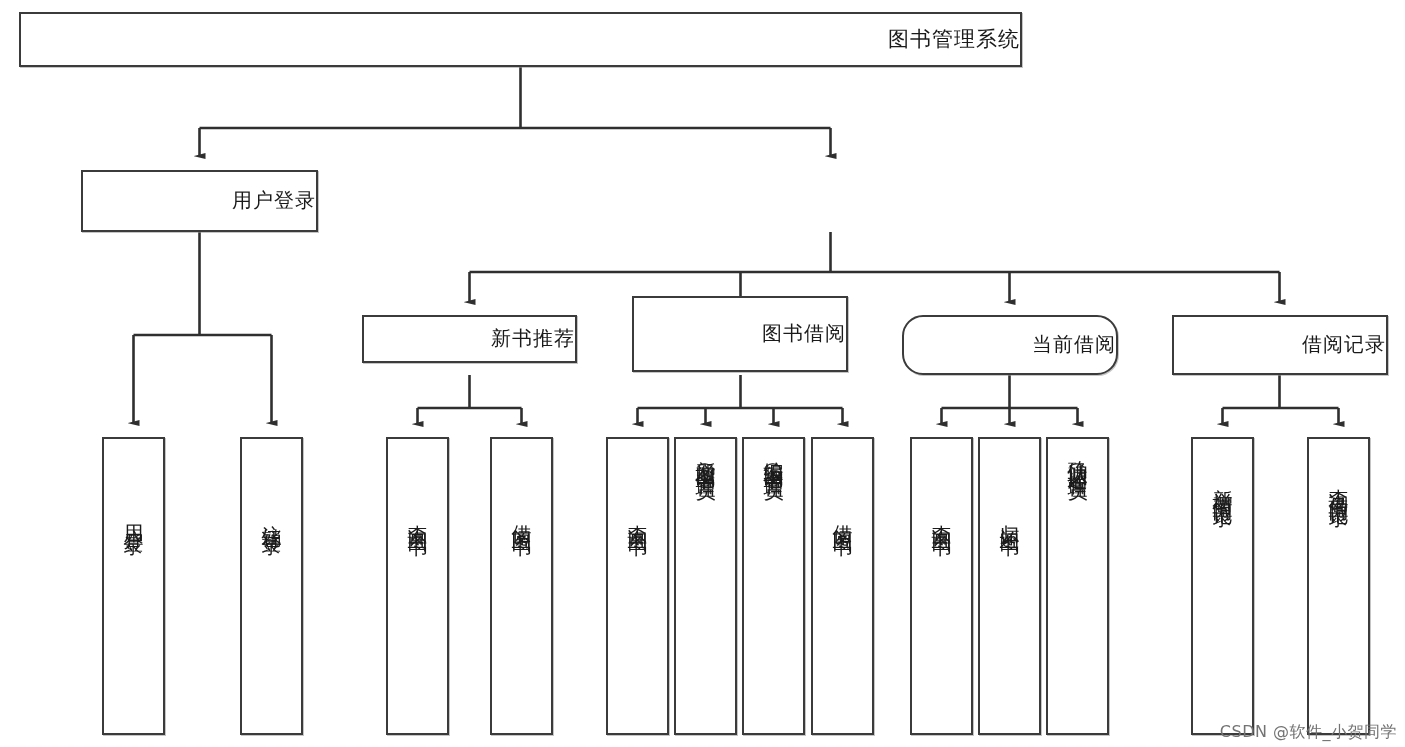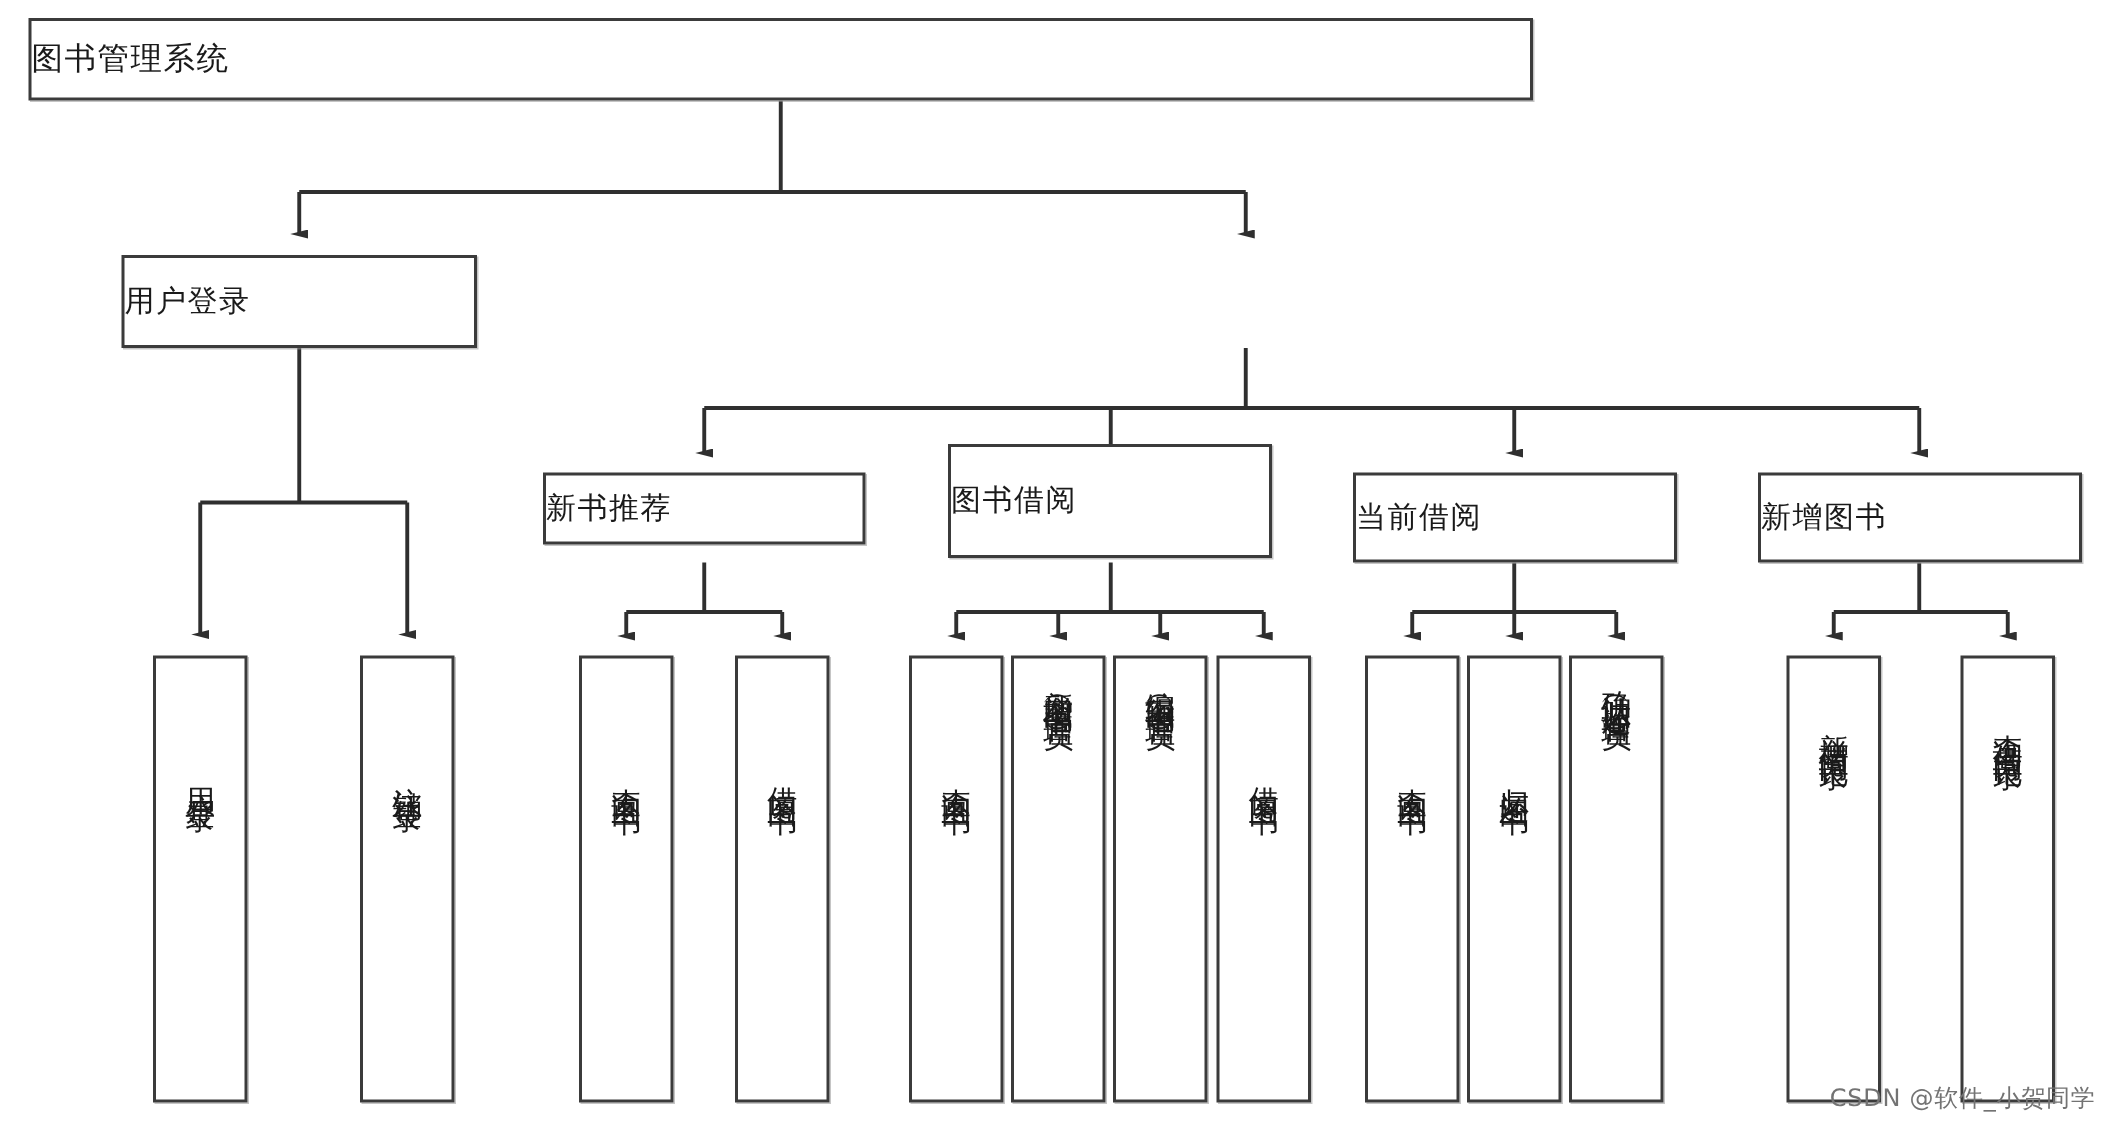--- a/index.html
+++ b/index.html
@@ -26,21 +26,21 @@
     height: 747px;
     pointer-events: none;
   }
   .node {
     position: absolute;
     box-sizing: border-box;
     border: 2px solid #3b3b3b;
     background: #ffffff;
     display: flex;
     align-items: center;
-    justify-content: flex-start;
+    justify-content: flex-end;
     color: #1a1a1a;
     box-shadow: 1px 1px 0 rgba(150,150,150,0.55);
   }
   .node .label {
     display: block;
     text-align: center;
     line-height: 1.18;
     letter-spacing: 1px;
   }
   .node.root .label   { font-size: 21px; }
@@ -141,26 +141,26 @@
 
 
   <div class="node level3" style="left:362px; top:315px; width:215px; height:48px;">
     <span class="label">新书推荐</span>
   </div>
 
   <div class="node level3" style="left:632px; top:296px; width:216px; height:76px;">
     <span class="label">图书借阅</span>
   </div>
 
-  <div class="node level3" style="left:902px; top:315px; width:216px; height:60px;">
+  <div class="node level3" style="left:902px; top:315px; width:216px; height:60px;border-radius:21px;">
     <span class="label">当前借阅</span>
   </div>
 
   <div class="node level3" style="left:1172px; top:315px; width:216px; height:60px;">
-    <span class="label">新增图书</span>
+    <span class="label">借阅记录</span>
   </div>
 
   <div class="node leaf" style="left:102px; top:437px; width:63px; height:298px; padding-top:70px;">
     <span class="label">用户登录</span>
   </div>
 
   <div class="node leaf" style="left:240px; top:437px; width:63px; height:298px; padding-top:70px;">
     <span class="label">注销登录</span>
   </div>
 

